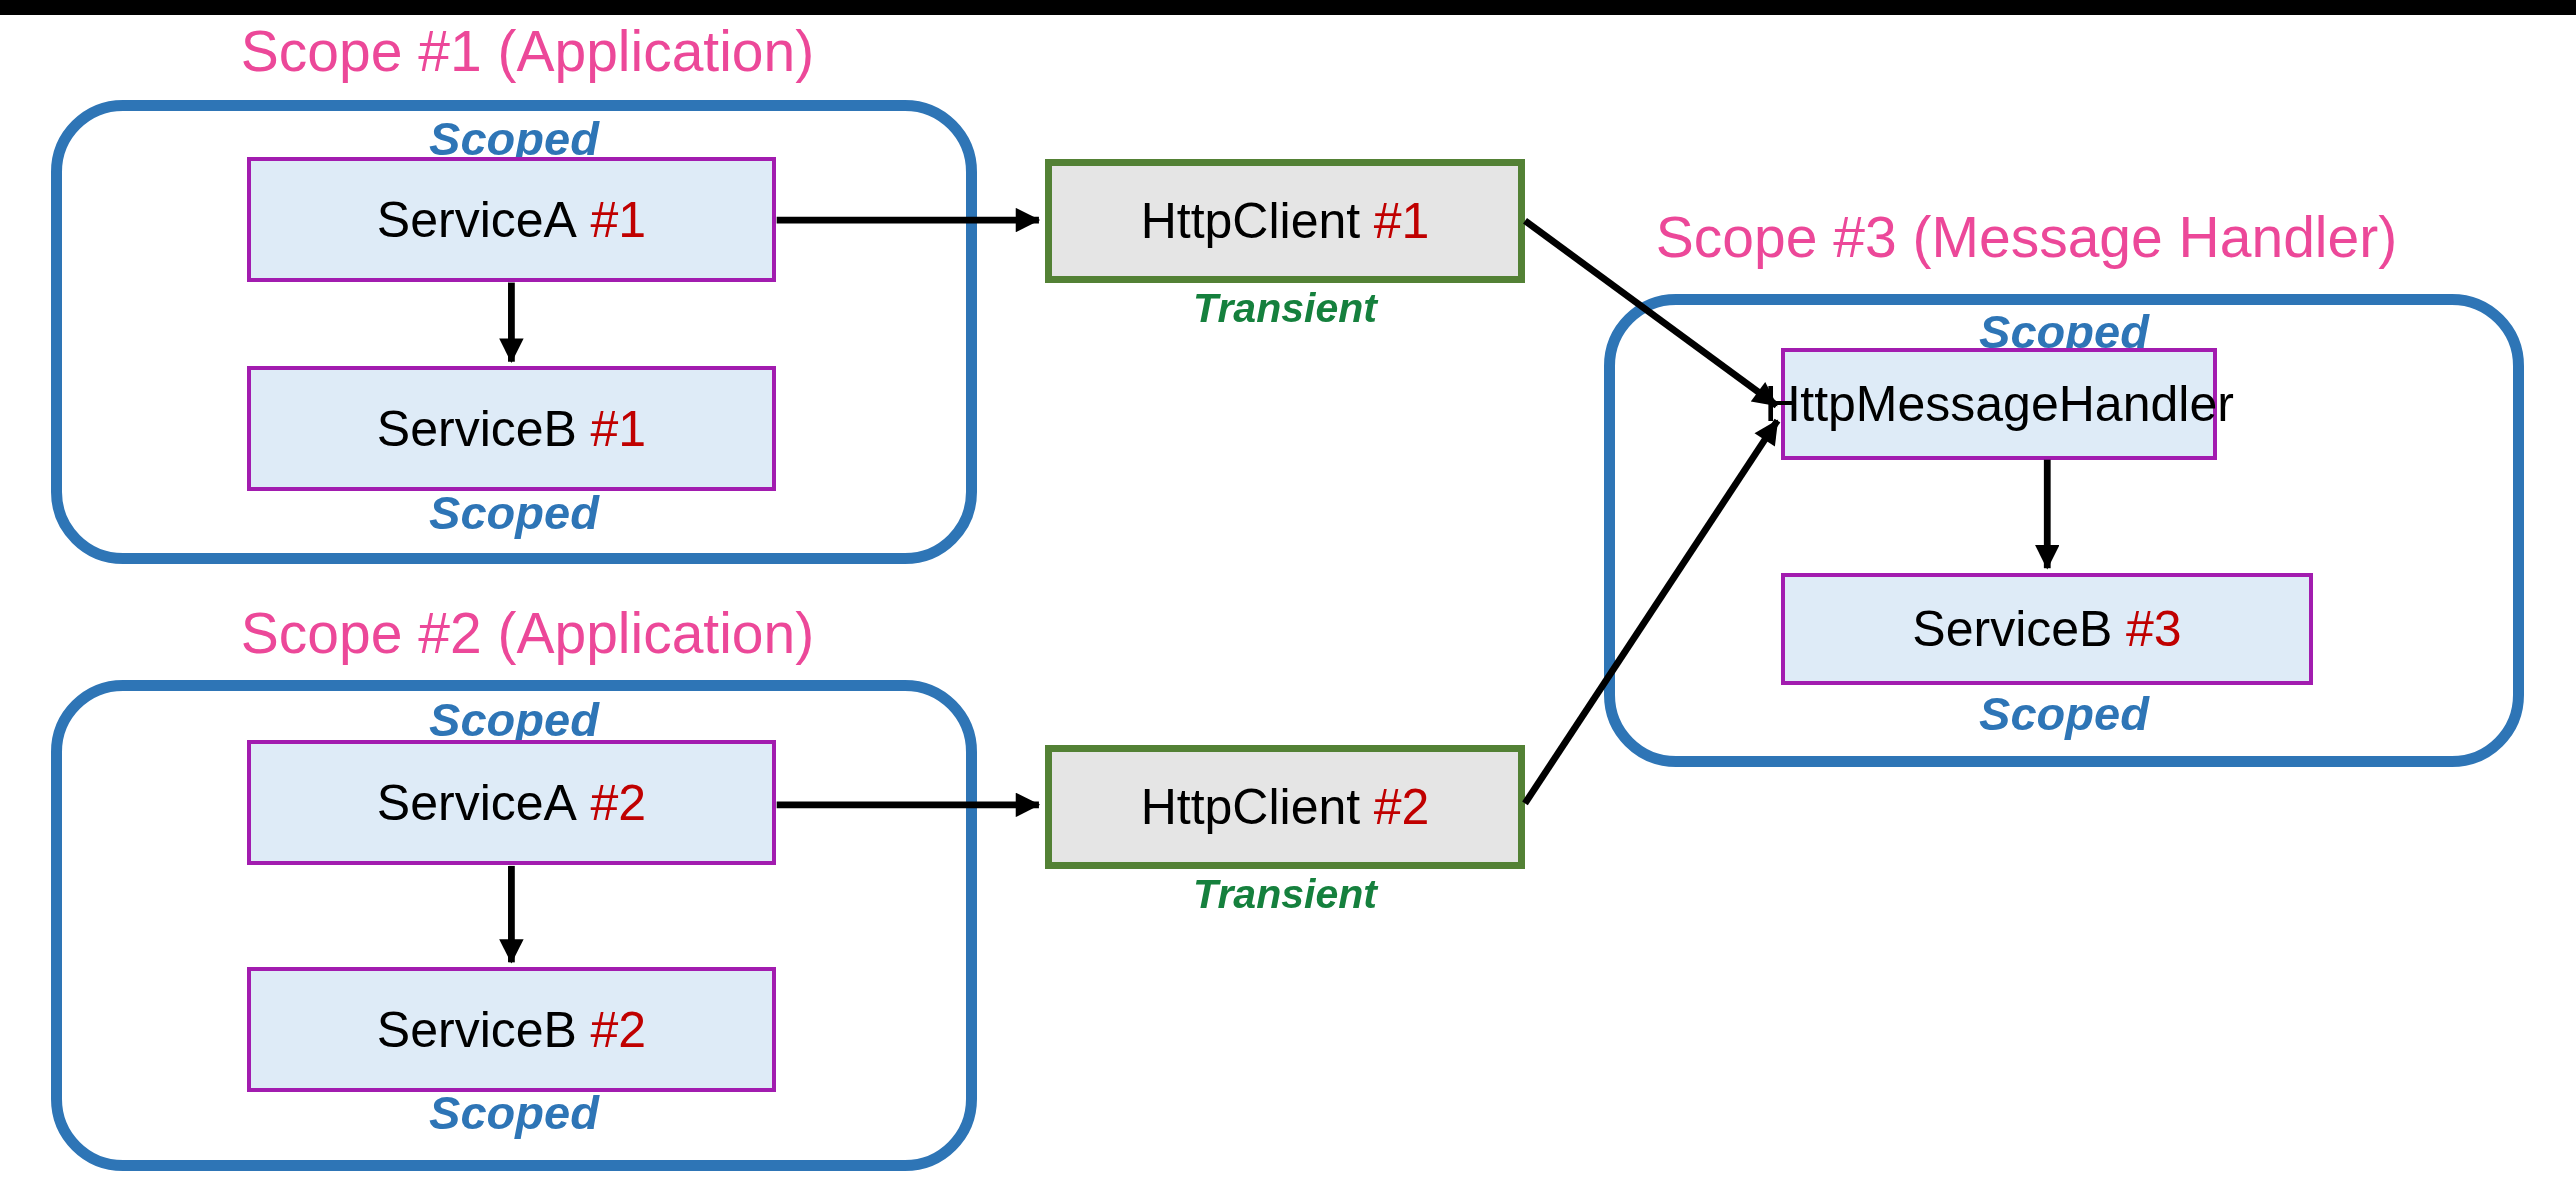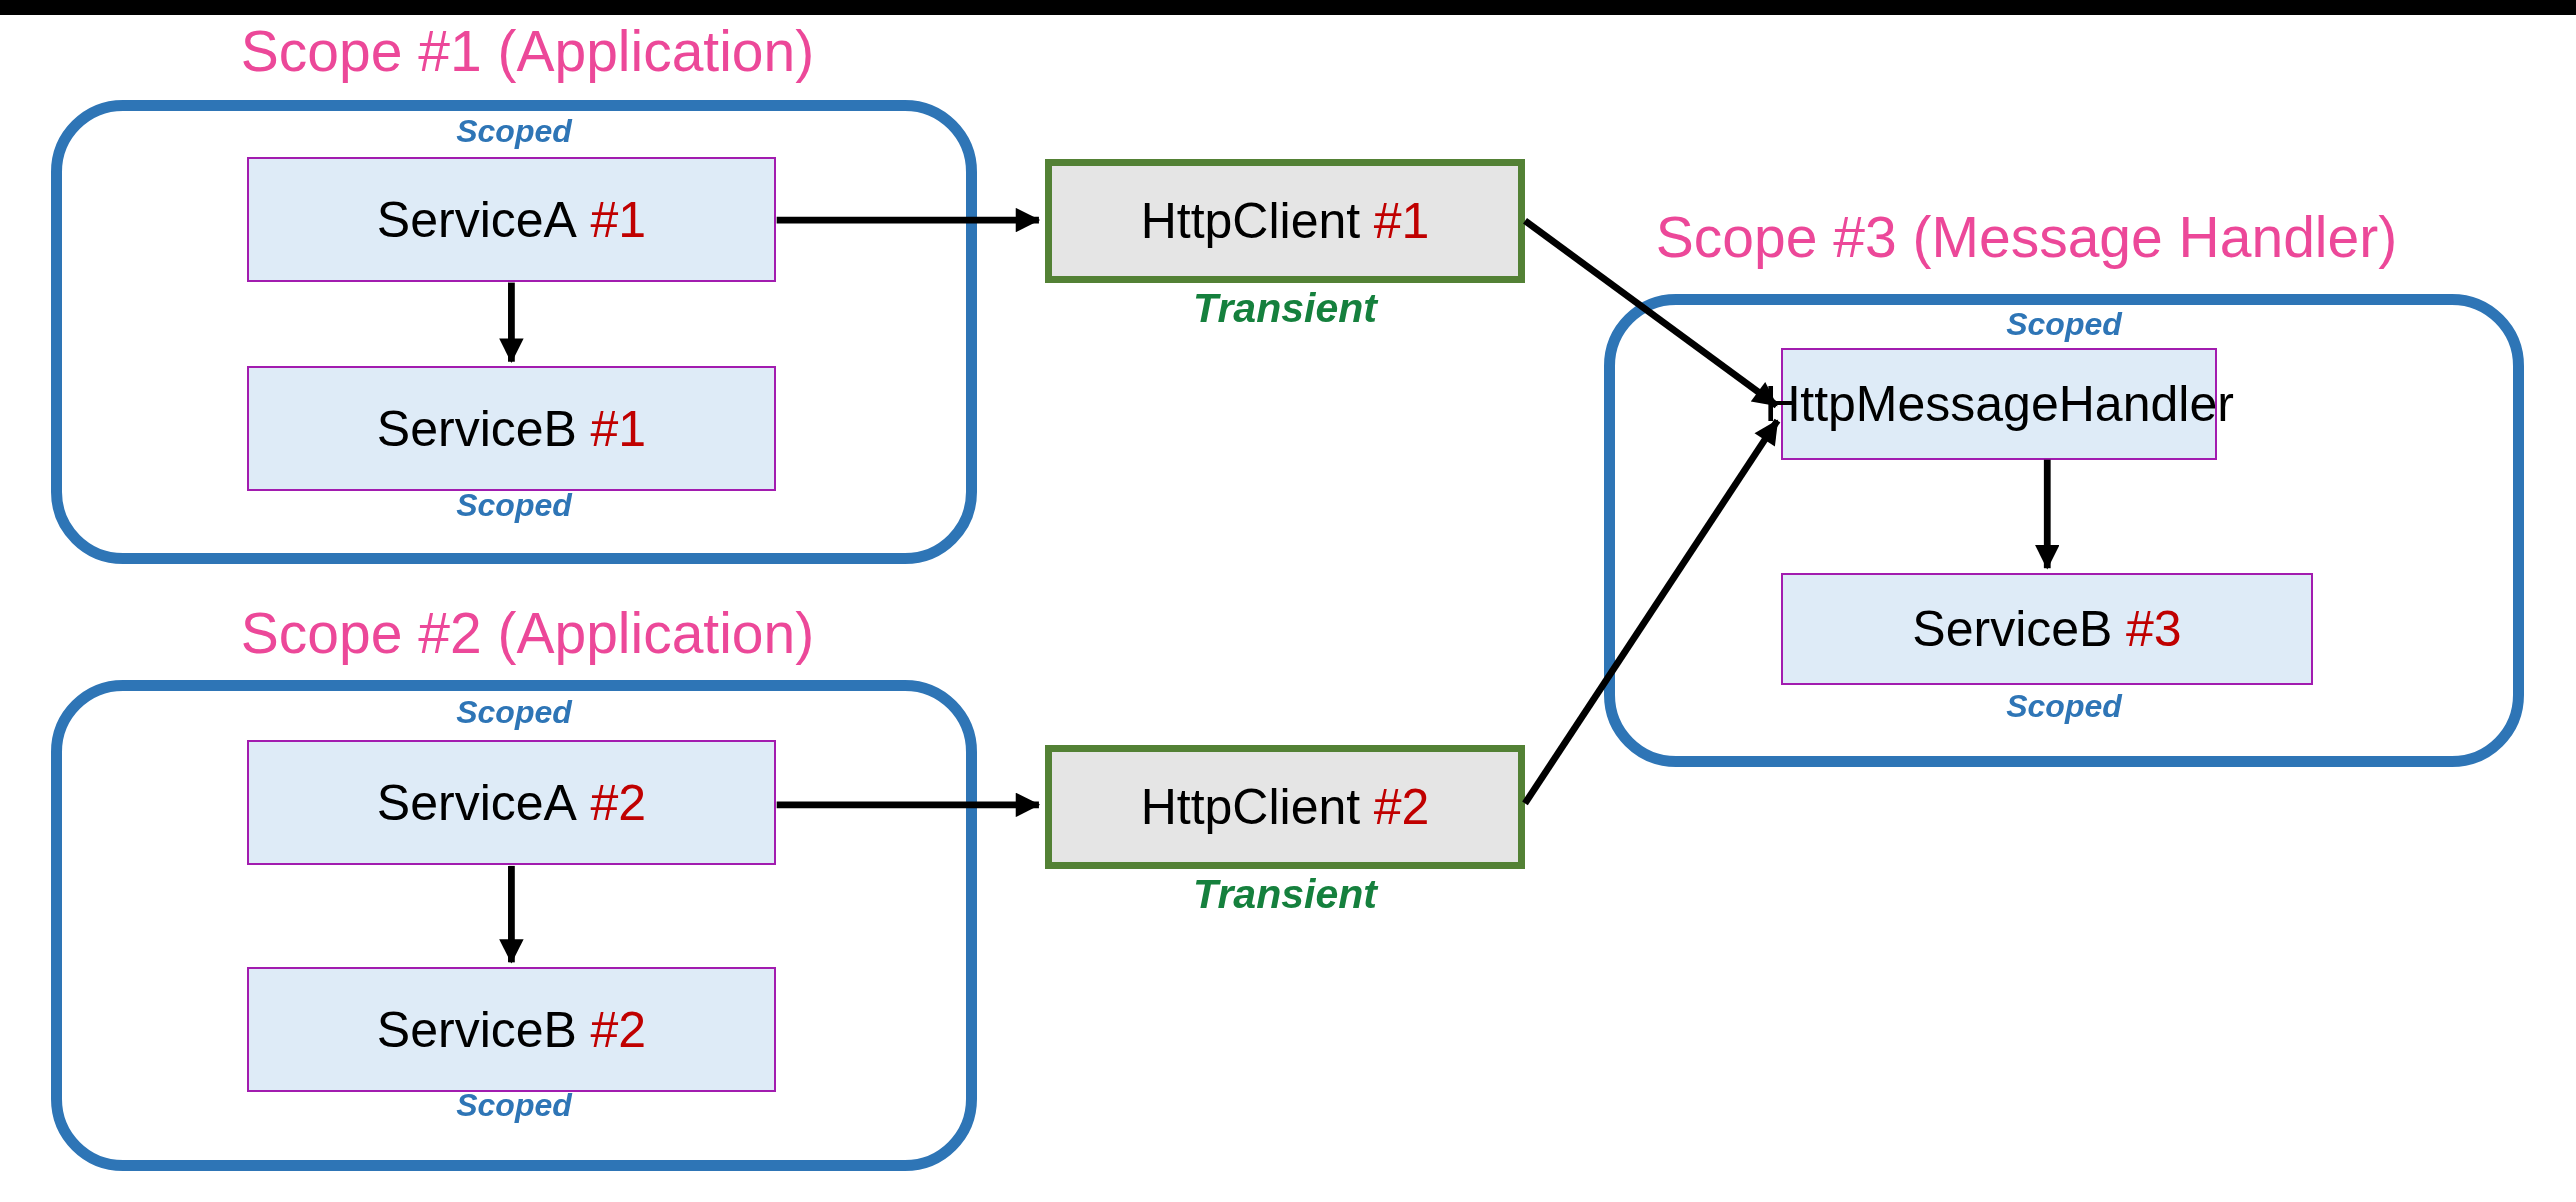--- a/index.html
+++ b/index.html
@@ -13,32 +13,32 @@
   .scope-title {
     position:absolute; text-align:center; line-height:1;
     font-size:57px; color:#ec4899; white-space:nowrap;
   }
   .scope-box {
     position:absolute; border:11.3px solid #2E75B6; border-radius:72px;
     background:transparent; box-sizing:border-box;
   }
   .scope-label {
     position:absolute; text-align:center; line-height:1;
-    font-size:32px; font-style:italic; font-weight:bold; color:#2E75B6;
+    font-size:47px; font-style:italic; font-weight:bold; color:#2E75B6;
   }
   .lifetime-label {
     position:absolute; text-align:center; line-height:1;
     font-size:41px; font-style:italic; font-weight:bold; color:#15803d;
   }
   .node {
     position:absolute; box-sizing:border-box;
     display:flex; align-items:center; justify-content:center;
     font-size:50px; color:#000; white-space:nowrap;
   }
-  .node.blue  { background:#DEEBF7; border:2px solid #a21caf; }
+  .node.blue  { background:#DEEBF7; border:4px solid #a21caf; }
   .node.green { background:#e5e5e5; border:7.5px solid #538135; }
   .node .num { color:#C00000; margin-left:13.6px; }
   .node .num:empty { margin-left:0; }
 
   svg.arrows { position:absolute; left:0; top:0; pointer-events:none; }
   svg.arrows line { stroke:#000; stroke-width:9; }
 </style>
 </head>
 <body>
 

